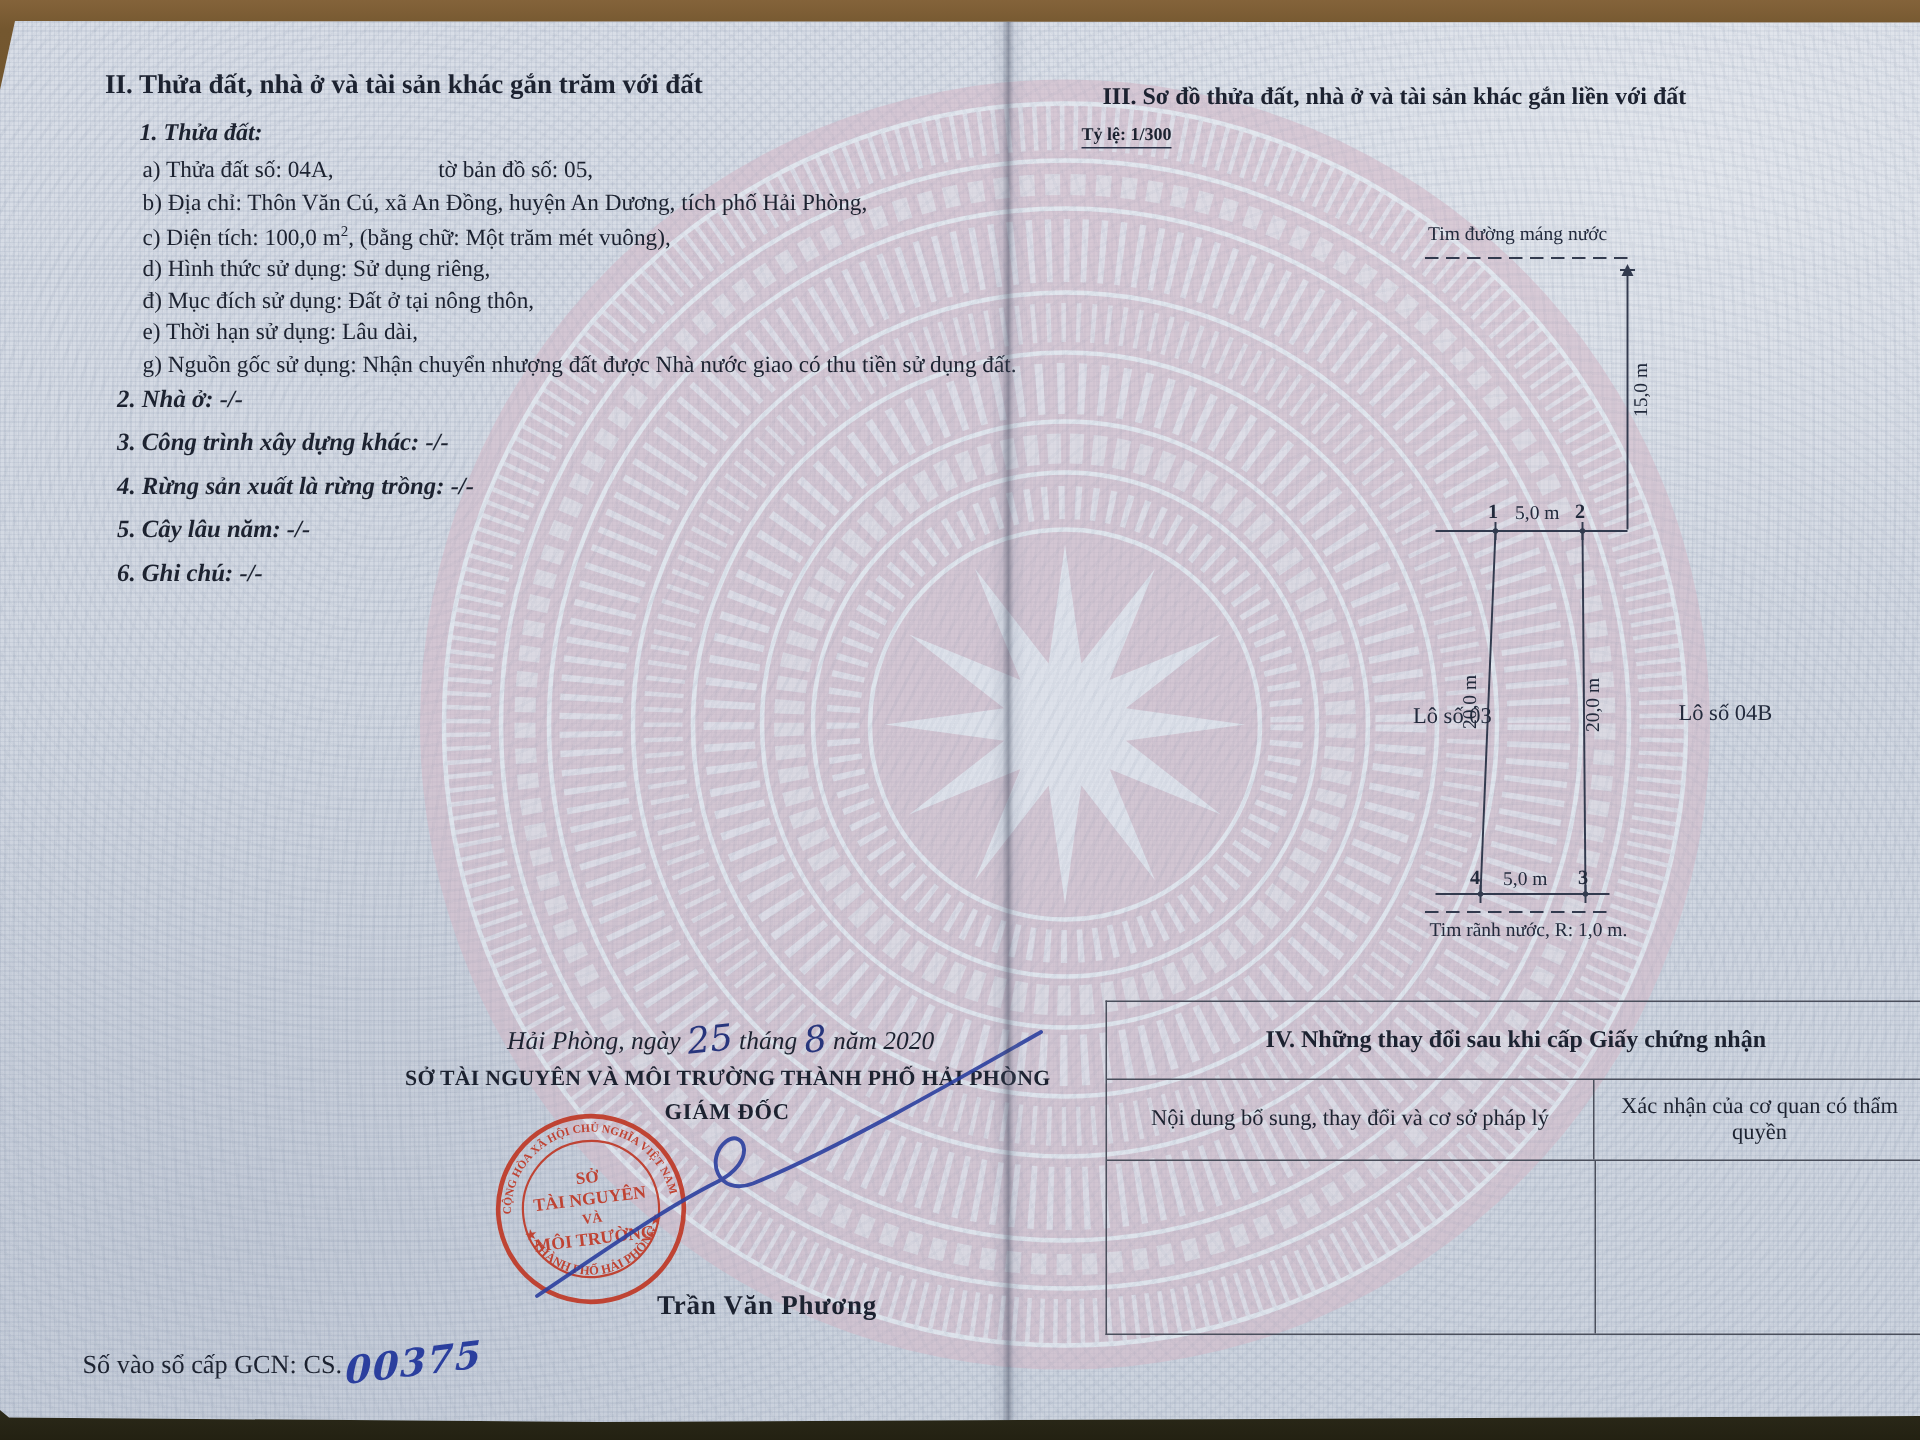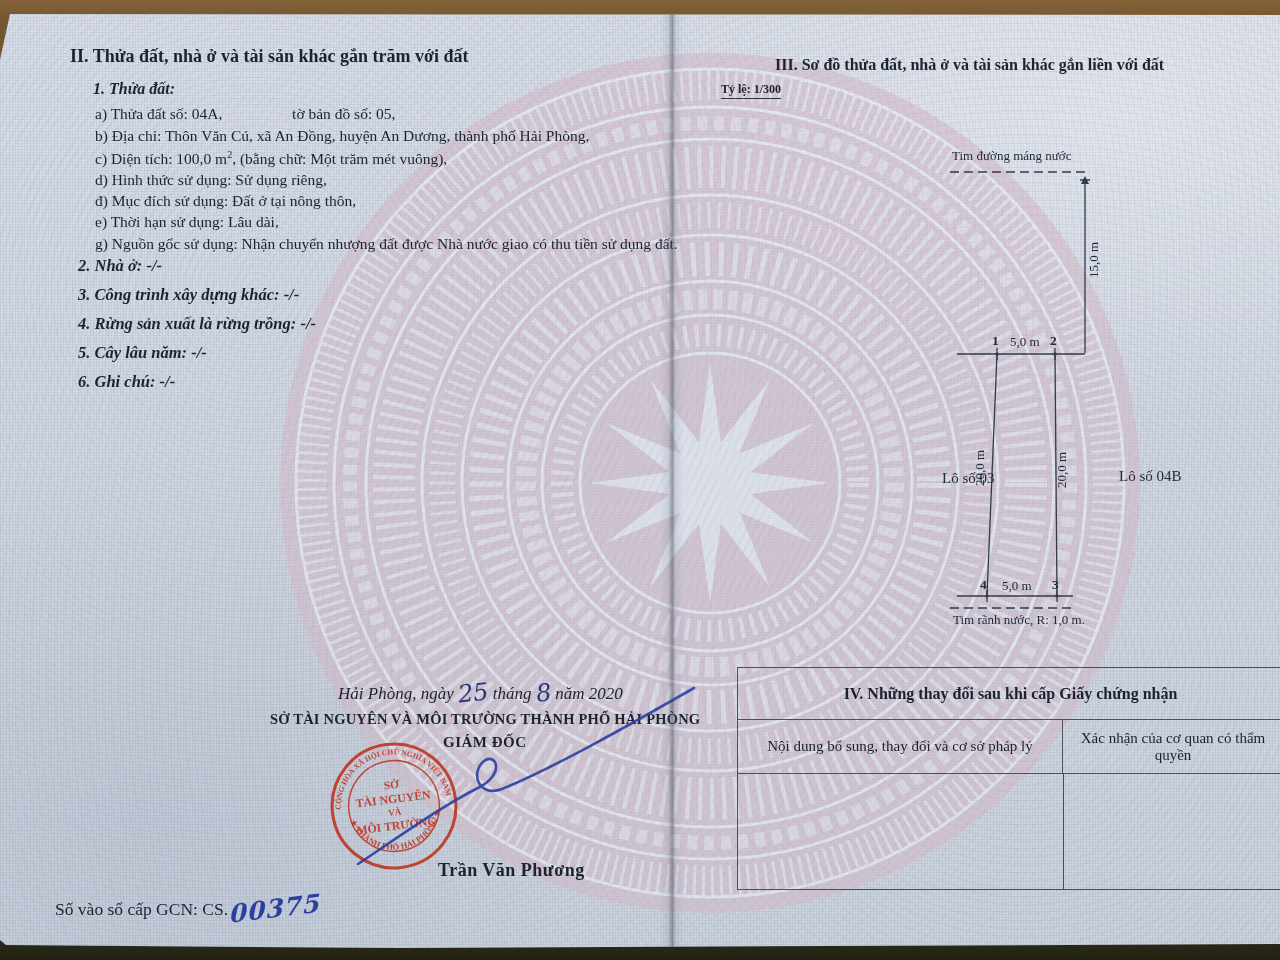--- a/index.html
+++ b/index.html
@@ -34,21 +34,21 @@
   .t{position:absolute;color:#1c2230;white-space:nowrap;}
   .b{font-weight:bold;}
   .i{font-style:italic;}
   .hand{font-style:italic;color:#27357c;font-family:"DejaVu Serif",serif;}
   
   .s2-head{left:70px;top:46px;font-size:18px;}
   .s2-sub{left:93px;top:80px;font-size:16px;}
   .s2-line{font-size:15.5px;}
   .s2-num{font-size:16.5px;}
   
-  .s3-head{left:775px;top:56px;font-size:16px;font-family:Liberation Serif, serif;}
+  .s3-head{left:735px;top:56px;font-size:16px;font-family:Liberation Serif, serif;}
   .s3-scale{left:721px;top:82px;font-size:12px;border-bottom:1px solid #2a3248;padding-bottom:1px;}
   
   .diagram{position:absolute;left:900px;top:140px;width:350px;height:500px;}
   .dg{position:absolute;color:#222a3c;white-space:nowrap;font-size:13px;}
   .dg-rot{transform:rotate(-90deg);transform-origin:center;}
   .dg-num{font-weight:bold;font-size:13.5px;}
   .dg-lot{font-size:15px;padding-left:32px;}
   
   .tbl{position:absolute;left:737px;top:667px;width:545px;height:221px;border:1px solid #4a4f5c;border-right:none;}
   .tbl .title{position:absolute;left:0;top:0;width:100%;height:51px;border-bottom:1px solid #4a4f5c;
@@ -105,21 +105,21 @@
     <div class="moire"></div>
 
     <div class="t b s2-head">II. Thửa đất, nhà ở và tài sản khác gắn trăm với đất</div>
     <div class="t b i s2-sub">1. Thửa đất:</div>
 
     <div class="t s2-line" style="left:95px;top:105px;">
       <span>a) Thửa đất số: 04A,</span>
       <span style="display:inline-block;width:62px;"></span>
       <span>tờ bản đồ số: 05,</span>
     </div>
-    <div class="t s2-line" style="left:95px;top:127px;">b) Địa chỉ: Thôn Văn Cú, xã An Đồng, huyện An Dương, thành phố Hải Phòng,</div>
+    <div class="t s2-line" style="left:95px;top:127px;">b) Địa chỉ: Thôn Văn Cú, xã An Đồng, huyện An Dương, tích phố Hải Phòng,</div>
     <div class="t s2-line" style="left:95px;top:149px;">
       <span>c) Diện tích: 100,0 m</span><sup>2</sup><span>, (bằng chữ: Một trăm mét vuông),</span>
     </div>
     <div class="t s2-line" style="left:95px;top:171px;">d) Hình thức sử dụng: Sử dụng riêng,</div>
     <div class="t s2-line" style="left:95px;top:192px;">đ) Mục đích sử dụng: Đất ở tại nông thôn,</div>
     <div class="t s2-line" style="left:95px;top:213px;">e) Thời hạn sử dụng: Lâu dài,</div>
     <div class="t s2-line" style="left:95px;top:235px;">g) Nguồn gốc sử dụng: Nhận chuyển nhượng đất được Nhà nước giao có thu tiền sử dụng đất.</div>
 
     <div class="t b i s2-num" style="left:78px;top:256px;">2. Nhà ở: -/-</div>
     <div class="t b i s2-num" style="left:78px;top:285px;">3. Công trình xây dựng khác: -/-</div>

